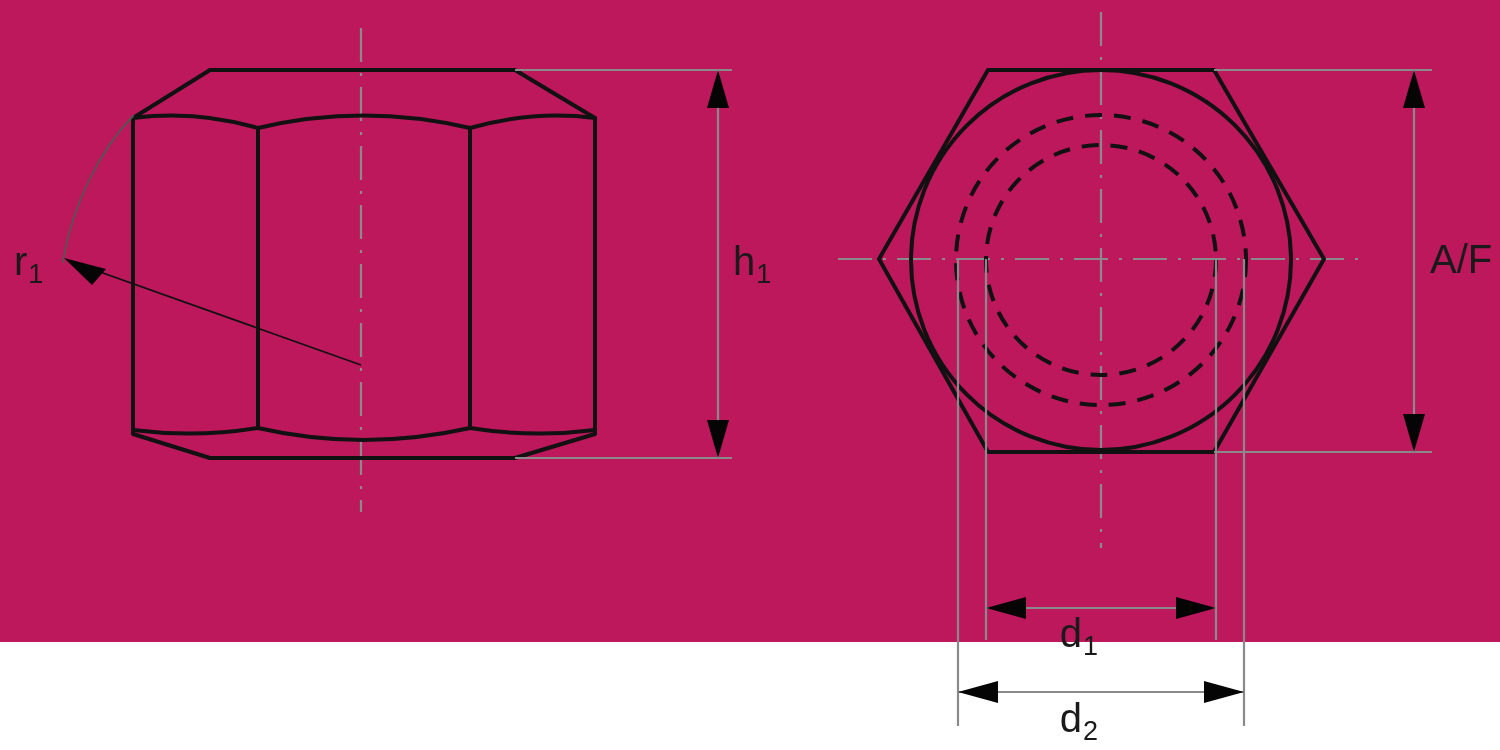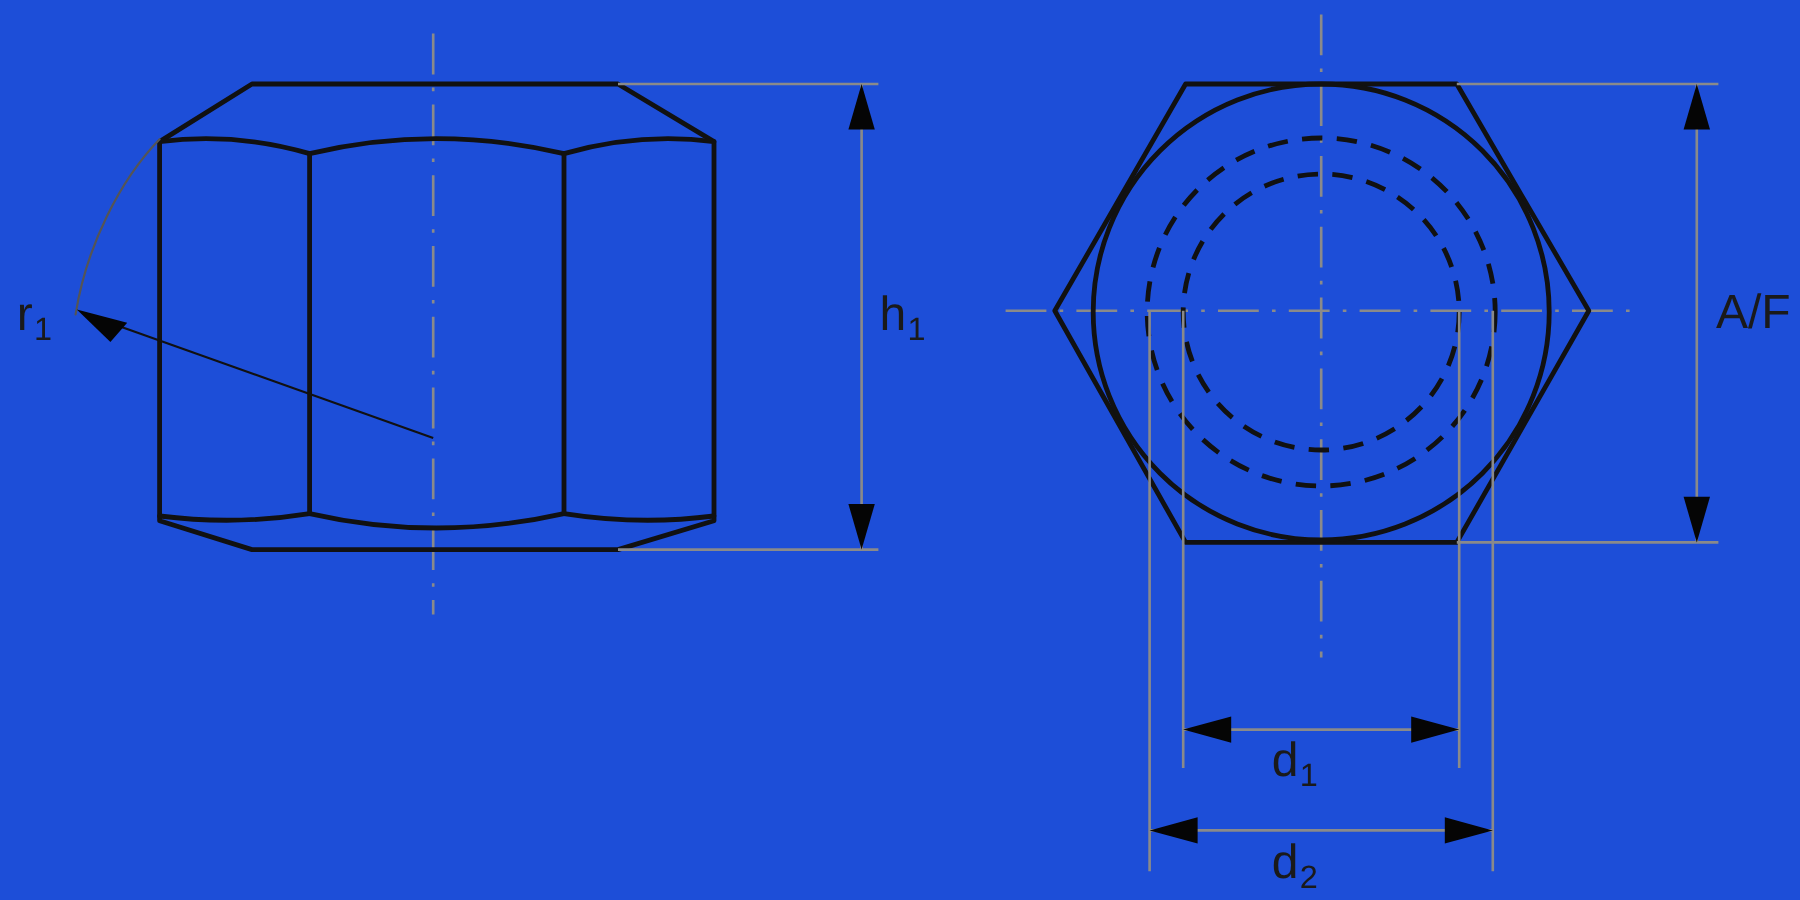--- a/index.html
+++ b/index.html
@@ -9,22 +9,22 @@
   }
   body {
     width: 1500px;
     height: 750px;
     font-family: "Liberation Sans", sans-serif;
     overflow: hidden;
   }
   #drawing-root {
     position: relative;
     width: 1500px;
-    height: 750px;
-    background: #1d4ed8;
+    height: 642px;
+    background: #be185d;
   }
   svg#technical-drawing {
     display: block;
     width: 1500px;
     height: 750px;
   }
   .obj-line {
     fill: none;
     stroke: #111111;
     stroke-width: 4;

